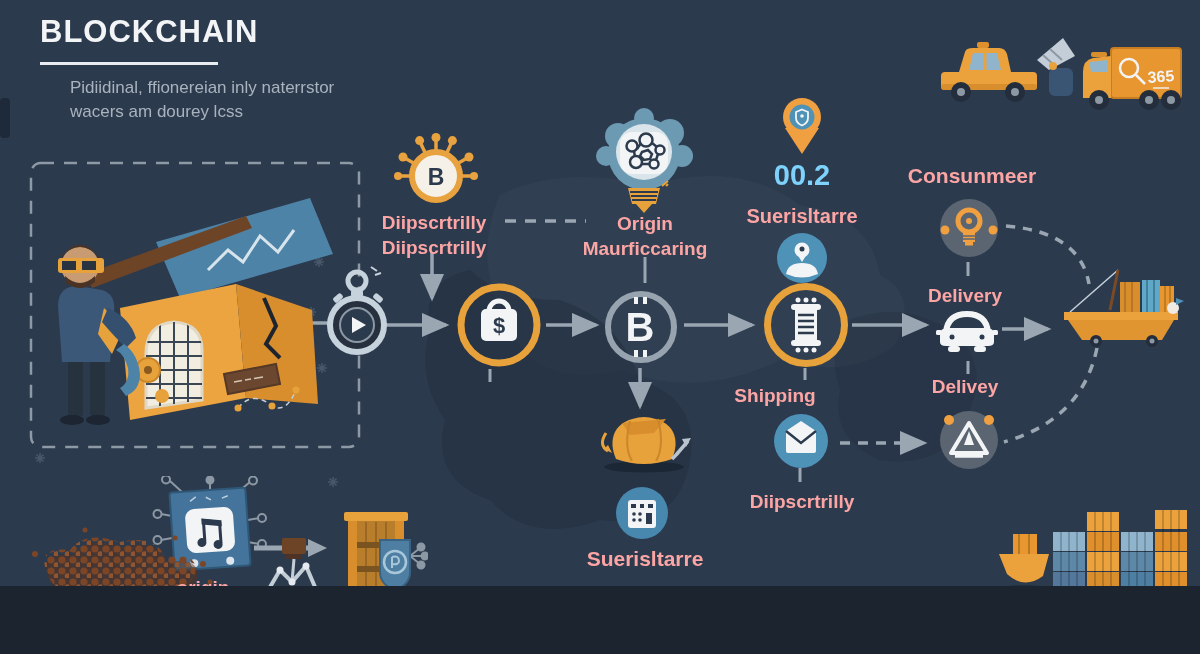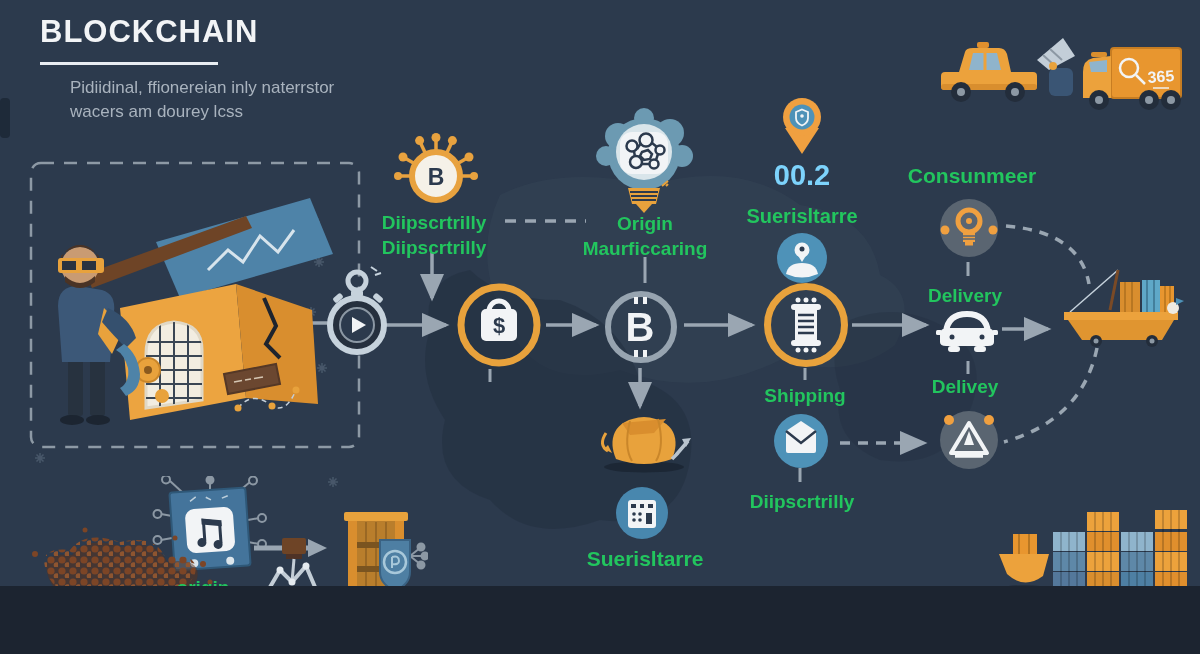--- a/index.html
+++ b/index.html
@@ -1,20 +1,20 @@
 <!DOCTYPE html>
 <html><head>
 <meta charset="utf-8">
 <style>
   html,body{margin:0;padding:0;background:#1c2430;}
   .canvas{position:relative;width:1200px;height:586px;background:#2c3a4d;overflow:hidden;
           font-family:"Liberation Sans",sans-serif;}
   .abs{position:absolute;}
   .lbl{position:absolute;transform:translateX(-50%);text-align:center;font-weight:700;
-       color:#22c55e;font-size:19px;line-height:25px;white-space:nowrap;}
+       color:#fca5a5;font-size:19px;line-height:25px;white-space:nowrap;}
   .lbl .l2{display:block;}
   #title{left:40px;top:14px;font-size:31px;font-weight:800;letter-spacing:1px;color:#f2f4f6;}
   #title-rule{left:40px;top:62px;width:178px;height:3px;background:#e9edf2;}
   #subtitle{left:42px;top:76px;font-size:17px;line-height:24px;color:#a9b3be;font-weight:400;margin-left:28px;}
   #pin-value{font-size:29px;line-height:32px;color:#7dd3fc;}
   #sout-label{font-size:21px;}
   svg text{font-family:"Liberation Sans",sans-serif;}
 </style>
 </head>
 <body>
@@ -502,21 +502,21 @@
     <span>Diipscrtrilly</span>
     <span class="l2">Diipscrtrilly</span>
   </div>
   <div class="lbl" style="left:645px;top:211px">
     <span>Origin</span>
     <span class="l2">Maurficcaring</span>
   </div>
   <div class="lbl" id="pin-value" style="left:802px;top:159px">00.2</div>
   <div class="lbl" style="left:802px;top:204px;font-size:20px">Suerisltarre</div>
   <div class="lbl" style="left:972px;top:163px;font-size:21px">Consunmeer</div>
-  <div class="lbl" style="left:805px;top:383px">Shipping</div>
+  <div class="lbl" style="left:775px;top:383px">Shipping</div>
   <div class="lbl" style="left:965px;top:283px">Delivery</div>
   <div class="lbl" style="left:965px;top:374px">Delivey</div>
   <div class="lbl" id="sout-label" style="left:645px;top:546px">Suerisltarre</div>
   <div class="lbl" style="left:802px;top:490px;line-height:23px">
     <span>Diipscrtrilly</span>
   </div>
   <div class="lbl" style="left:203px;top:575px">origin</div>
 
 </div>
 

